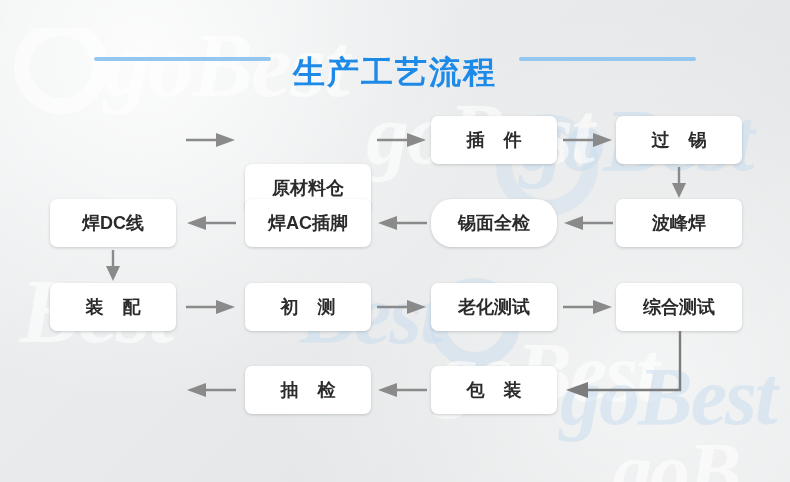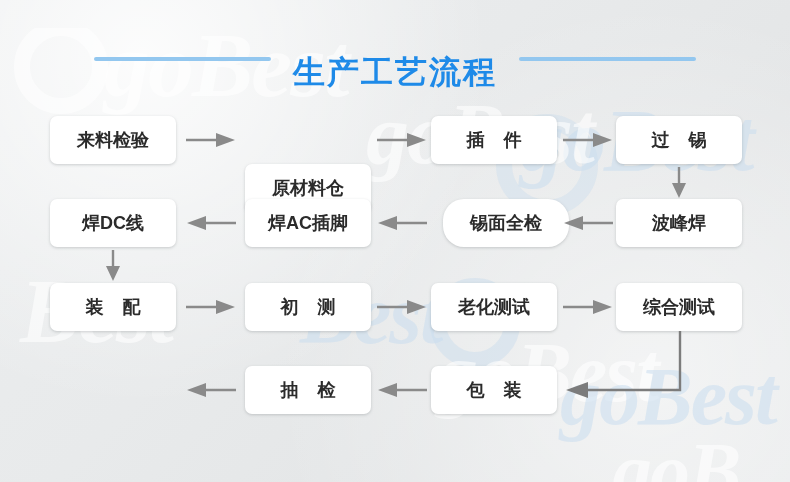--- a/index.html
+++ b/index.html
@@ -142,21 +142,20 @@
   </div>
 
   <div class="header">
     <div class="rule" style="background:#93c7ef"></div>
     <div class="title" style="color:#1e8ae8">生产工艺流程</div>
     <div class="rule" style="background:#93c7ef"></div>
   </div>
 
   <div class="flow">
 
-    <div class="node" style="left:50px;  top:116px;">来料检验</div>
     <div class="node" style="left:245px; top:116px;margin-top:48px;">原材料仓</div>
     <div class="node spaced" style="left:431px; top:116px;">插 件</div>
     <div class="node spaced" style="left:616px; top:116px;">过 锡</div>
 
     <div class="arrow-h" style="left:186px; top:131px;">
       <svg width="50" height="18" viewBox="0 0 50 18">
         <line x1="0" y1="9" x2="33" y2="9" stroke="#8a8a8a" stroke-width="2.4"></line>
         <polygon points="30,2 49,9 30,16" fill="#8a8a8a"></polygon>
       </svg>
     </div>
@@ -175,21 +174,21 @@
 
     <div class="arrow-v" style="left:669px; top:167px;">
       <svg width="20" height="32" viewBox="0 0 20 32">
         <line x1="10" y1="0" x2="10" y2="18" stroke="#8a8a8a" stroke-width="2.4"></line>
         <polygon points="3,16 17,16 10,31" fill="#8a8a8a"></polygon>
       </svg>
     </div>
 
     <div class="node" style="left:50px;  top:199px;">焊DC线</div>
     <div class="node" style="left:245px; top:199px;">焊AC插脚</div>
-    <div class="node" style="left:443px; top:199px;border-radius:21px;">锡面全检</div>
+    <div class="node" style="left:431px; top:199px;border-radius:21px;">锡面全检</div>
     <div class="node" style="left:616px; top:199px;">波峰焊</div>
 
     <div class="arrow-h" style="left:186px; top:214px;">
       <svg width="50" height="18" viewBox="0 0 50 18">
         <line x1="17" y1="9" x2="50" y2="9" stroke="#8a8a8a" stroke-width="2.4"></line>
         <polygon points="20,2 1,9 20,16" fill="#8a8a8a"></polygon>
       </svg>
     </div>
     <div class="arrow-h" style="left:377px; top:214px;">
       <svg width="50" height="18" viewBox="0 0 50 18">

